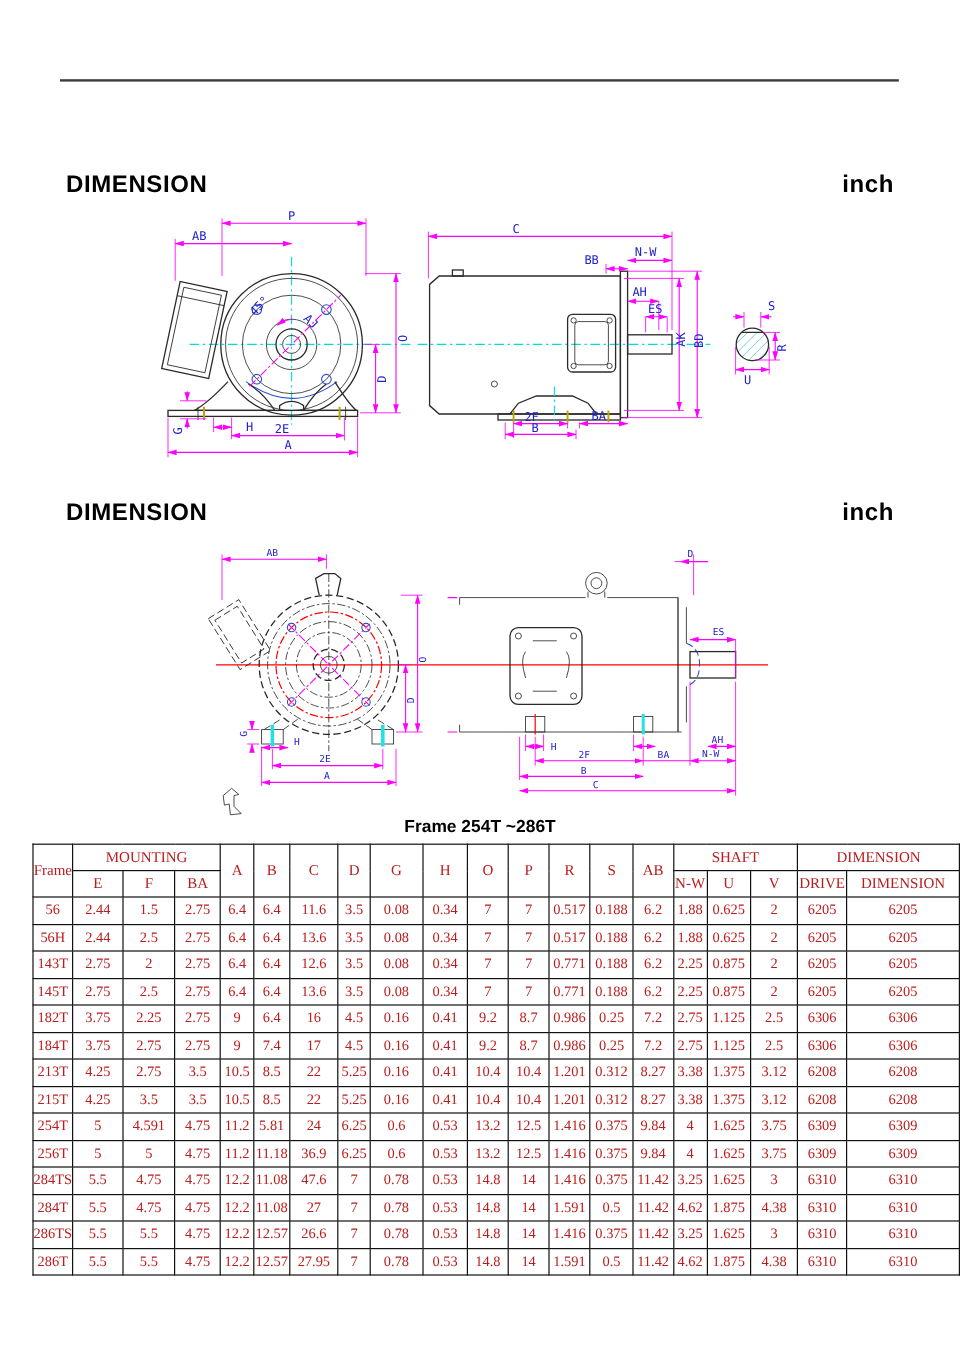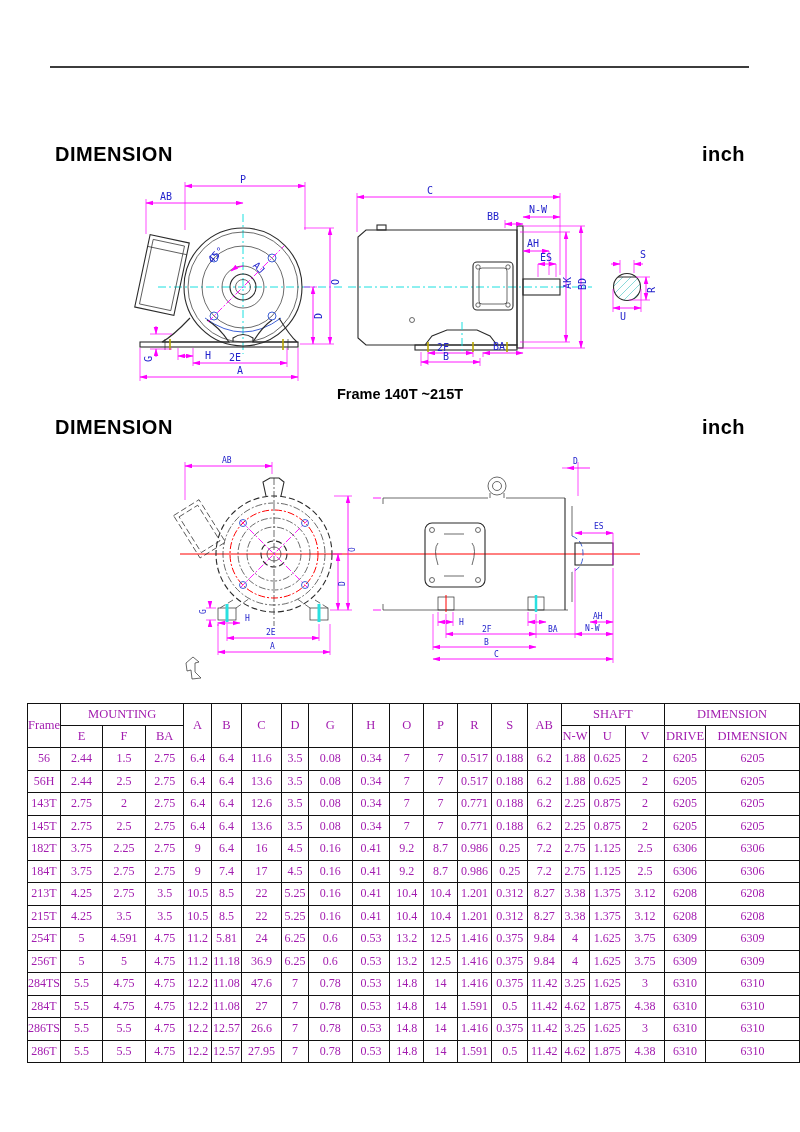--- a/index.html
+++ b/index.html
@@ -22,21 +22,21 @@
   .blk{stroke:#2b2b2b;fill:none;stroke-width:1.1;}
   .thin{stroke:#2b2b2b;fill:none;stroke-width:.7;}
   .cyn{stroke:#00dcdc;stroke-width:.9;fill:none;stroke-dasharray:8 3 2 3;}
   .red{stroke:#ff0000;stroke-width:1;fill:none;}
   .dash{stroke-dasharray:6 3;}
   .dashdot{stroke-dasharray:7 2 2 2;}
   .blue{stroke:#2a4fd0;fill:none;stroke-width:.9;}
   .ylw{stroke:#b8a600;stroke-width:1.6;fill:none;}
   
   #dimtable{position:absolute;left:27px;top:703px;border-collapse:collapse;table-layout:fixed;
-            font-family:"Liberation Serif",serif;color:#a21caf;background:#fff;}
+            font-family:"Liberation Serif",serif;color:#b91c1c;background:#fff;}
   #dimtable th,#dimtable td{border:1.5px solid #111;text-align:center;vertical-align:middle;
             font-weight:normal;padding:0;overflow:hidden;white-space:nowrap;}
   #dimtable thead th{font-size:12.5px;height:21px;}
   #dimtable tbody td{font-size:12px;height:21.5px;}
 </style>
 </head>
 <body>
 
 <div class="page">
 
@@ -228,21 +228,20 @@
       <line class="dim" x1="646" y1="107" x2="646" y2="130" marker-start="url(#am1)" marker-end="url(#am1)"></line>
       <text class="L1" x="647" y="123" transform="rotate(-90 651 119)">R</text>
 
       <line class="ext" x1="613" y1="119" x2="613" y2="142"></line>
       <line class="ext" x1="641" y1="119" x2="641" y2="142"></line>
       <line class="dim" x1="613" y1="138" x2="641" y2="138" marker-start="url(#am1)" marker-end="url(#am1)"></line>
       <text class="L1" x="620" y="150">U</text>
     </g>
   </svg>
 
-  <div class="caption c1">Frame 140T ~215T</div>
 
   <div class="hrow h2">
     <span>DIMENSION</span>
     <span>inch</span>
   </div>
 
   <svg id="svg2" width="800" height="232" viewBox="0 0 800 232">
     <defs>
       <marker id="am2" markerWidth="9" markerHeight="7" refX="8" refY="2.6" orient="auto-start-reverse">
         <path d="M0,0 L8.5,2.6 L0,5.2 Z" fill="#ff00ff"></path>
@@ -381,20 +380,21 @@
       <text class="L2" x="484" y="197">B</text>
 
       <line class="ext" x1="613" y1="190" x2="613" y2="215"></line>
       <line class="dim" x1="433" y1="211" x2="613" y2="211" marker-start="url(#am2)" marker-end="url(#am2)"></line>
       <text class="L2" x="494" y="209">C</text>
 
       <path class="dim" d="M373,50 h8 M373,162 h8"></path>
     </g>
   </svg>
 
+  <div class="caption c2">Frame 254T ~286T</div>
 
   <table id="dimtable">
     <colgroup>
         <col style="width: 31px;">
         <col style="width: 43px;">
         <col style="width: 44px;">
         <col style="width: 39px;">
         <col style="width: 28px;">
         <col style="width: 30px;">
         <col style="width: 41px;">

